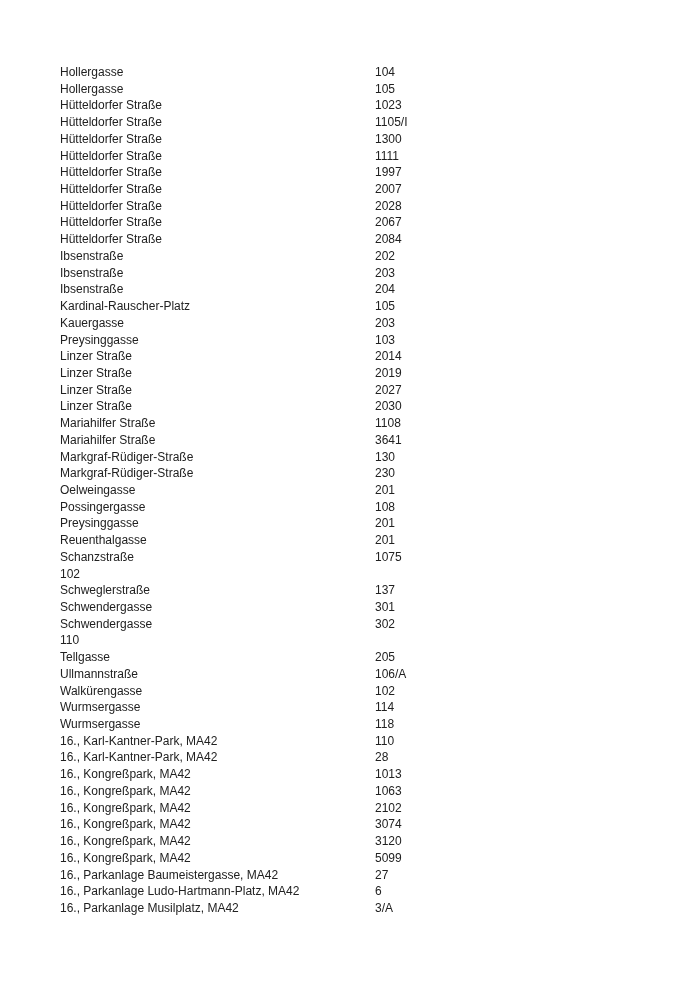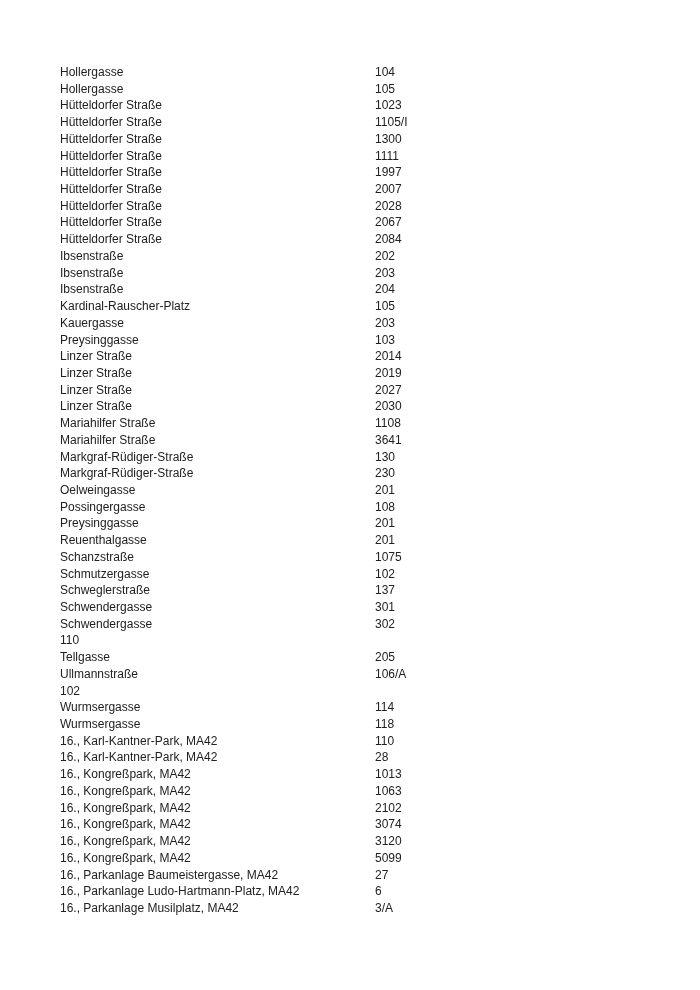--- a/index.html
+++ b/index.html
@@ -188,21 +188,20 @@
     <span class="loc">Reuenthalgasse</span>
     <span class="num">201</span>
   </div>
 
   <div class="row">
     <span class="loc">Schanzstraße</span>
     <span class="num">1075</span>
   </div>
 
   <div class="row">
-    <span class="loc">Schmutzergasse</span>
     <span class="num">102</span>
   </div>
 
   <div class="row">
     <span class="loc">Schweglerstraße</span>
     <span class="num">137</span>
   </div>
 
   <div class="row">
     <span class="loc">Schwendergasse</span>
@@ -222,20 +221,21 @@
     <span class="loc">Tellgasse</span>
     <span class="num">205</span>
   </div>
 
   <div class="row">
     <span class="loc">Ullmannstraße</span>
     <span class="num">106/A</span>
   </div>
 
   <div class="row">
+    <span class="loc">Walkürengasse</span>
     <span class="num">102</span>
   </div>
 
   <div class="row">
     <span class="loc">Wurmsergasse</span>
     <span class="num">114</span>
   </div>
 
   <div class="row">
     <span class="loc">Wurmsergasse</span>

